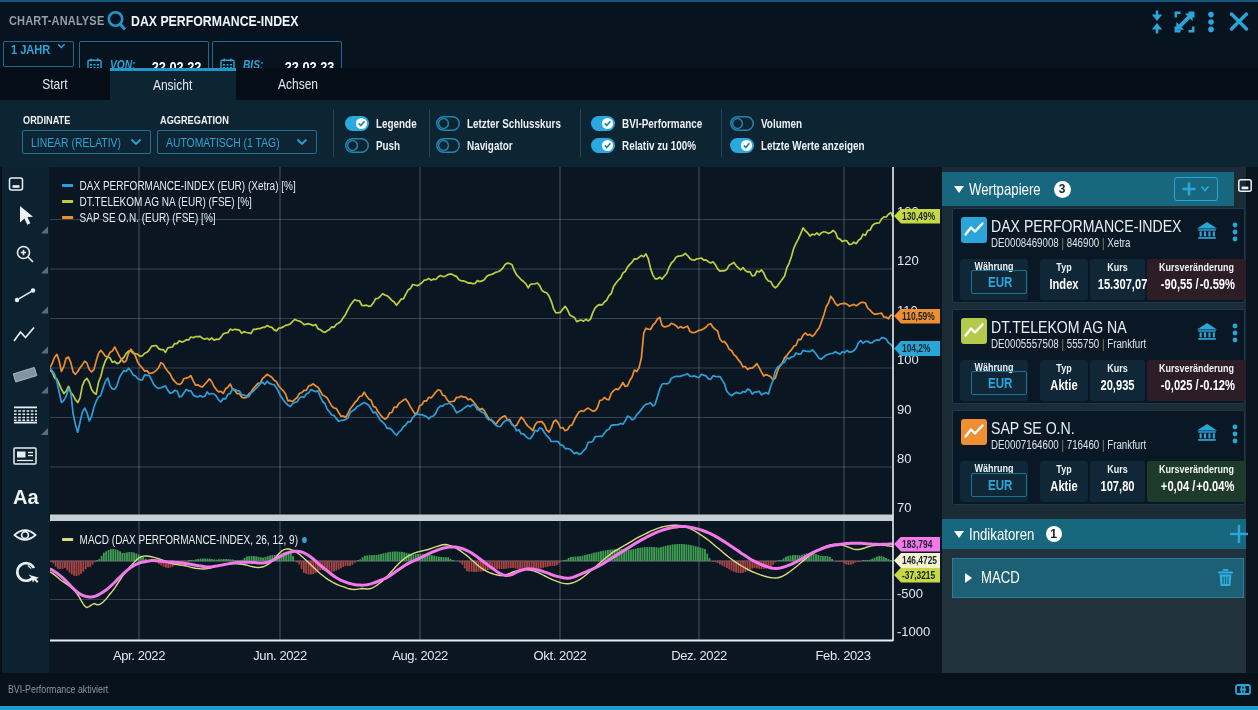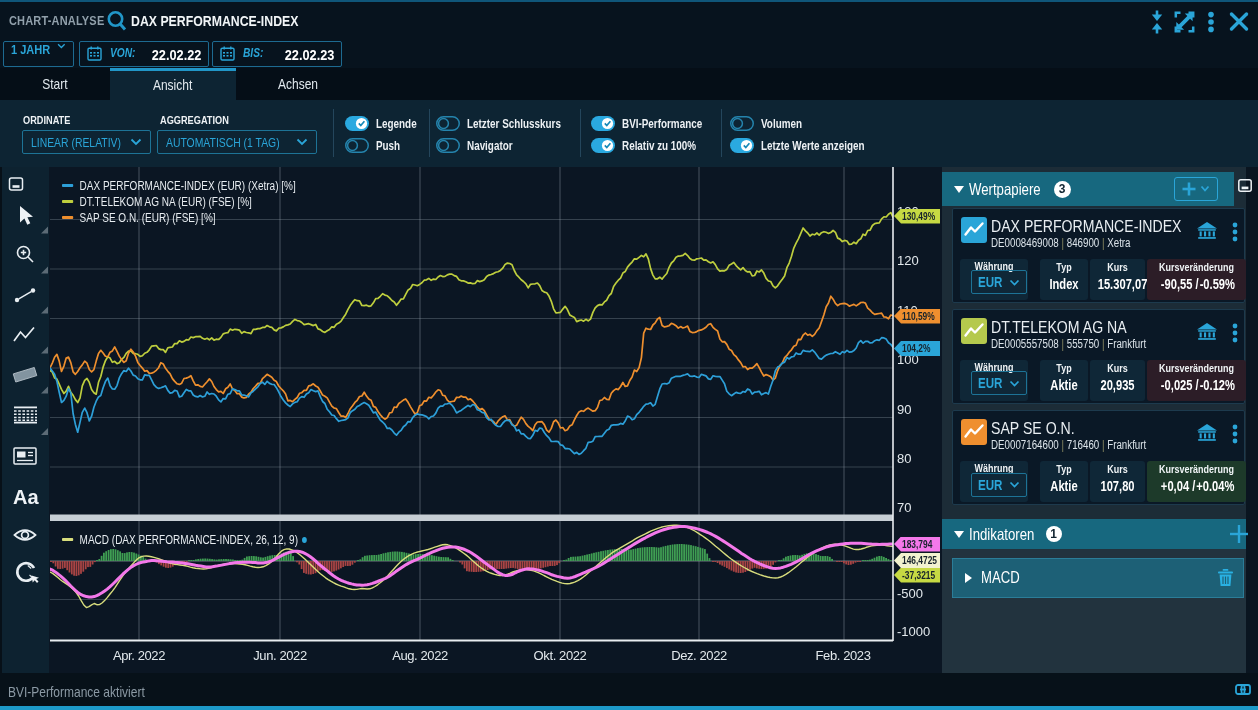--- a/index.html
+++ b/index.html
@@ -10,21 +10,21 @@
 #topline{left:0;top:0;width:1258px;height:2px;background:#0f567a}
 #hdr{left:0;top:2px;width:1258px;height:38px;background:#07131e}
 #row2{left:0;top:40px;width:1258px;height:28px;background:#07131e}
 #tabs{left:0;top:68px;width:1258px;height:32px;background:#050e17}
 #opts{left:0;top:100px;width:1258px;height:67px;background:#0d2433}
 #hdr .brand{left:9px;top:0;height:38px;line-height:38px;color:#91a0ab;font-size:12.5px;font-weight:bold;letter-spacing:.2px}
 #hdr .title{left:131px;top:0;height:38px;line-height:38px;color:#f1f5f7;font-size:15px;font-weight:bold;transform:scaleX(.82);transform-origin:0 50%;white-space:nowrap}
 .inpbox{border:1px solid #1d6a91;border-radius:2px;height:26px;top:1px;display:flex;align-items:flex-start}
 .jahr{left:3px;width:71px;justify-content:space-between;padding:0 7px}
 .jahr span{color:#2aa5d8;font-size:13px;font-weight:bold;transform:scaleX(.85);transform-origin:0 50%;white-space:nowrap}
-.dat{padding:4px 7px}
+.dat{padding:16px 7px}
 .dat .lbl{color:#2aa5d8;font-size:12px;font-weight:bold;font-style:italic;margin-left:8px;transform:scaleX(.85);transform-origin:0 50%}
 .dat .val{color:#fff;font-size:15px;font-weight:bold;margin-left:auto;transform:scaleX(.85);transform-origin:100% 50%}
 .tab{top:0;height:32px;line-height:31px;text-align:center;color:#e2e9ee;font-size:15px}
 .tab.act{background:#0d2433;border-top:3px solid #2196c8;line-height:28px}
 .optlbl{top:14px;color:#eef2f5;font-size:11.5px;font-weight:bold;transform:scaleX(.8);transform-origin:0 50%}
 .drop{top:30px;height:24px;border:1px solid #1d7396;border-radius:2px;display:flex;align-items:center;justify-content:space-between;padding:0 8px}
 .drop span{color:#2aa5d8;font-size:13px;white-space:nowrap;transform:scaleX(.8);transform-origin:0 50%}
 .vsep{top:9px;height:48px;width:1px;background:#24465c}
 .tglrow{height:15px;display:flex;align-items:center}
 .tgllab{color:#edf1f4;font-size:13px;font-weight:600;margin-left:7px;white-space:nowrap;transform:scaleX(.76);transform-origin:0 50%}
@@ -39,31 +39,31 @@
 .card{left:10px;width:293px;height:95px;background:#0a1826;border:1px solid #1d3a4d;border-radius:2px}
 .cicon{left:8px;top:8px;width:26px;height:26px;border-radius:3px;position:absolute}
 .ctitle{left:38px;top:8px;position:absolute;color:#e9eef2;font-size:17px;white-space:nowrap;transform:scaleX(.83);transform-origin:0 50%}
 .csub{left:38px;top:27px;position:absolute;color:#dbe3e9;font-size:12.5px;white-space:nowrap;transform:scaleX(.78);transform-origin:0 50%}
 .csub b{color:#8a8a62;font-weight:normal}
 .fbox{position:absolute;top:50px;height:41px;background:#0f2737;border-radius:3px;text-align:center}
 .fbox .l{color:#f0f4f6;font-size:11.5px;font-weight:600;margin-top:2px;transform:scaleX(.78);white-space:nowrap}
 .fbox .v{color:#fff;font-size:15.5px;font-weight:bold;margin-top:2px;transform:scaleX(.72);white-space:nowrap}
 .fneg{background:#2c1d27}
 .fpos{background:#1d3a2a}
-.eursel{position:absolute;left:9px;top:20px;width:56px;height:24px;border:1.5px solid #1d7396;border-radius:2px;display:flex;align-items:center;justify-content:space-between;padding:0 6px}
+.eursel{position:absolute;left:9px;top:20px;width:56px;height:24px;border:1.5px solid #1d7396;border-radius:2px;display:flex;align-items:center;justify-content:space-between;padding:0 16px}
 .eursel span{color:#2aa5d8;font-size:14.5px;font-weight:bold;transform:scaleX(.8);transform-origin:0 50%}
 
 .leg{position:absolute;color:#e8edf1;font-size:12.5px;white-space:nowrap;transform:scaleX(.8);transform-origin:0 50%}
 .leg i{display:inline-block;width:14px;height:3px;border-radius:1px;vertical-align:3px;margin-right:8px}
 .axlab{position:absolute;left:897px;color:#e2e8ec;font-size:13px}
 .xlab{position:absolute;top:648px;width:80px;text-align:center;color:#e2e8ec;font-size:13px;letter-spacing:-.4px}
 .tag{position:absolute;left:894px;width:46px;height:15px;line-height:15px;font-size:10.5px;font-weight:bold;color:#16222b;padding-left:8px;clip-path:polygon(7px 0,100% 0,100% 100%,7px 100%,0 50%);white-space:nowrap}
 
 #sbar{left:0;top:673px;width:1258px;height:33px;background:#071119}
-#sbar .t{position:absolute;left:8px;top:10px;color:#8c9aa5;font-size:15px}
+#sbar .t{position:absolute;left:8px;top:10px;color:#8c9aa5;font-size:11px}
 #botline{left:0;top:706px;width:1258px;height:4px;background:#1d9ac9}
 .gut{left:1246px;top:167px;width:12px;height:506px;background:#0a1520}
 </style></head>
 <body>
 <div class="abs" id="topline"></div>
 <div class="abs" id="hdr">
  <div class="abs brand"><span style="display:inline-block;transform:scaleX(.88);transform-origin:0 50%">CHART-ANALYSE</span></div>
  <svg class="abs" style="left:105px;top:7px" width="24" height="24" viewBox="0 0 24 24">
       <circle cx="10.5" cy="10" r="6.7" fill="none" stroke="#2196c8" stroke-width="2.6"></circle>
       <line x1="15.2" y1="15" x2="20" y2="20.5" stroke="#2196c8" stroke-width="3"></line>

